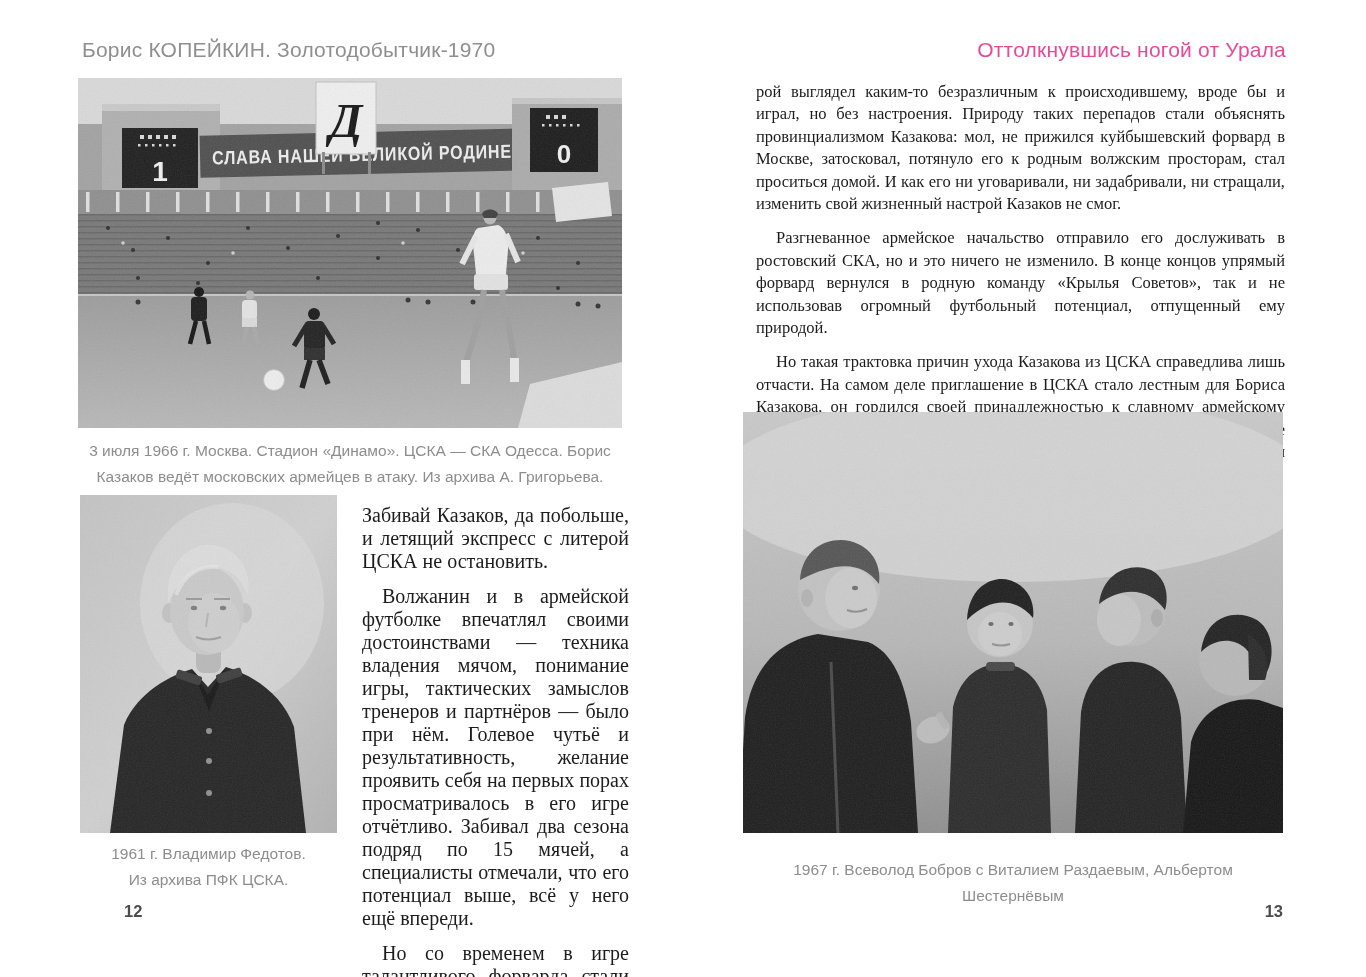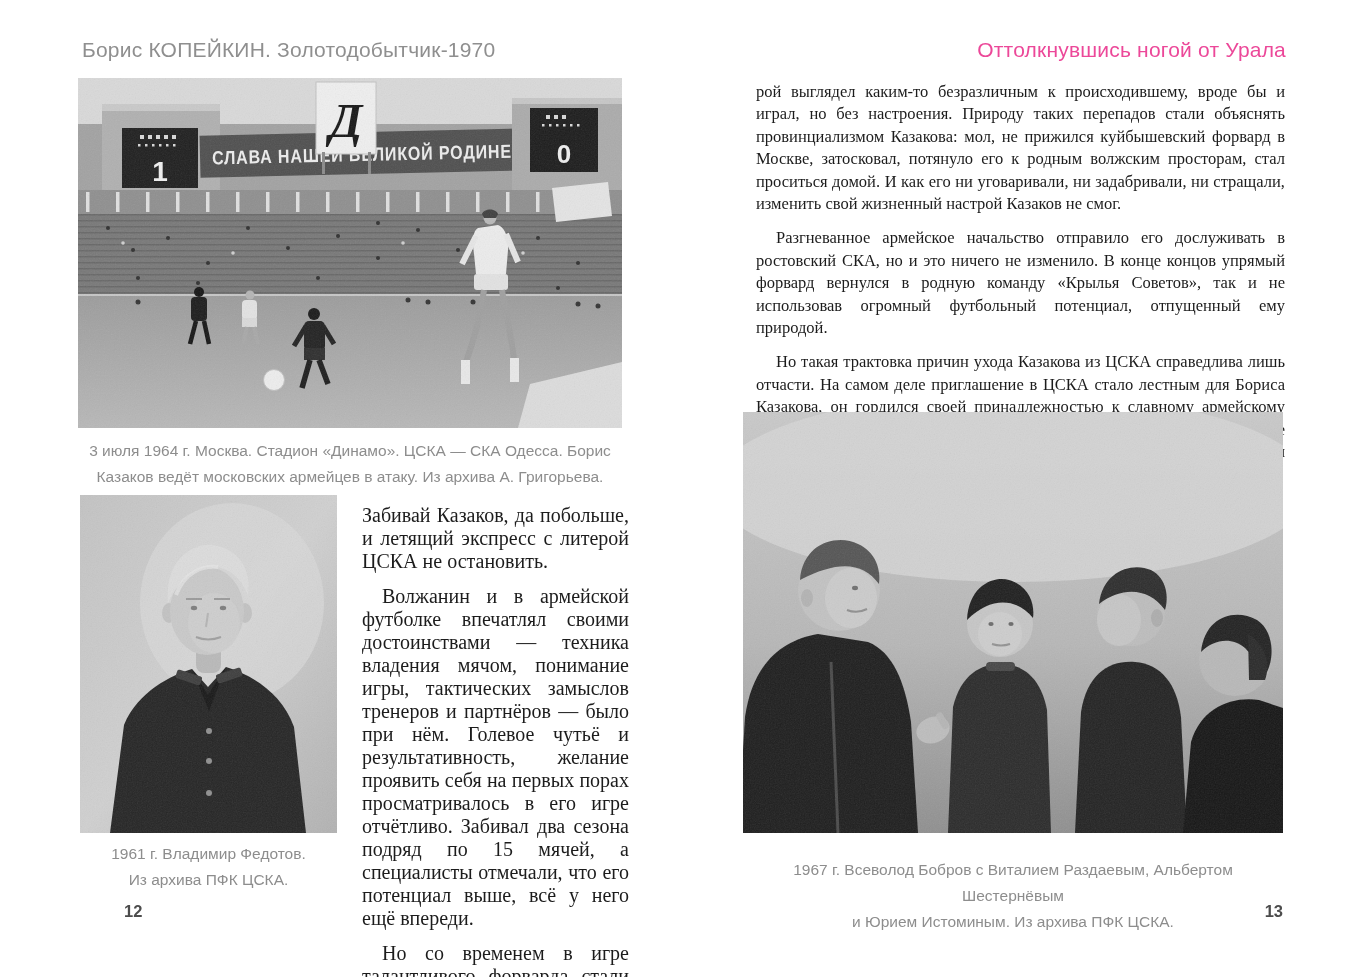--- a/index.html
+++ b/index.html
@@ -195,21 +195,21 @@
         <path d="M406 212 C402 240 396 262 388 284 M424 212 C428 240 434 258 436 282" stroke="#9f9f9f" stroke-width="6" fill="none"></path>
         <rect x="383" y="282" width="9" height="24" fill="#e8e8e8"></rect>
         <rect x="432" y="280" width="9" height="24" fill="#e8e8e8"></rect>
       </g>
 
       <rect width="544" height="350" filter="url(#sgrain)" opacity="0.13"></rect>
     </svg>
   </div>
 
   <div class="caption" style="left:78px;top:438px;width:544px;">
-    <span>3 июля 1964 г. Москва. Стадион «Динамо». ЦСКА — СКА Одесса. Борис</span>
+    <span>3 июля 1966 г. Москва. Стадион «Динамо». ЦСКА — СКА Одесса. Борис</span>
     <span>Казаков ведёт московских армейцев в атаку. Из архива А. Григорьева.</span>
   </div>
 
   <div class="photo" style="left:80px;top:495px;width:257px;height:338px;">
     <svg viewBox="0 0 257 338" preserveAspectRatio="none">
       <defs>
         <linearGradient id="pbg" x1="0" y1="0" x2="1" y2="1">
           <stop offset="0" stop-color="#c3c3c3"></stop>
             <stop offset="0.5" stop-color="#d0d0d0"></stop>
             <stop offset="1" stop-color="#b2b2b2"></stop>
@@ -324,17 +324,16 @@
         <path d="M458 240 C462 204 492 196 514 208 C530 218 532 244 524 260 L502 236 C488 224 470 228 458 240 Z" fill="#222222"></path>
         <path d="M505 222 C522 232 528 252 522 268 L506 268 Z" fill="#2a2a2a"></path>
       </g>
 
       <rect width="540" height="421" filter="url(#ggrain)" opacity="0.13"></rect>
     </svg>
   </div>
 
   <div class="caption" style="left:60px;top:841px;width:540px;margin-top:16px;">
     <span>1967 г. Всеволод Бобров с Виталием Раздаевым, Альбертом Шестернёвым</span>
-    <span>и Юрием Истоминым. Из архива ПФК ЦСКА.</span>
   </div>
 
   <div class="folio" style="right:83px;">13</div>
 </div>
 
 </body></html>

